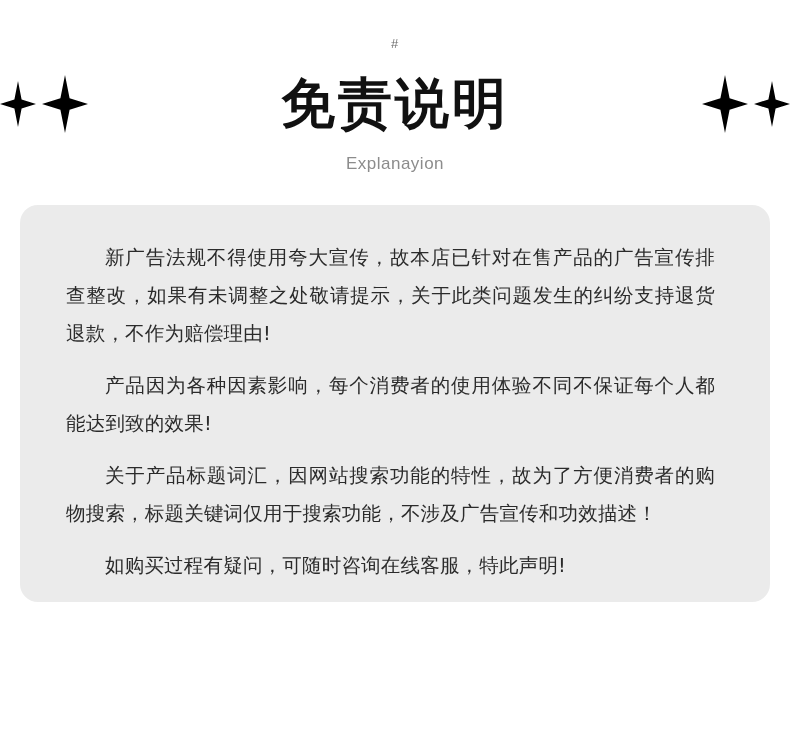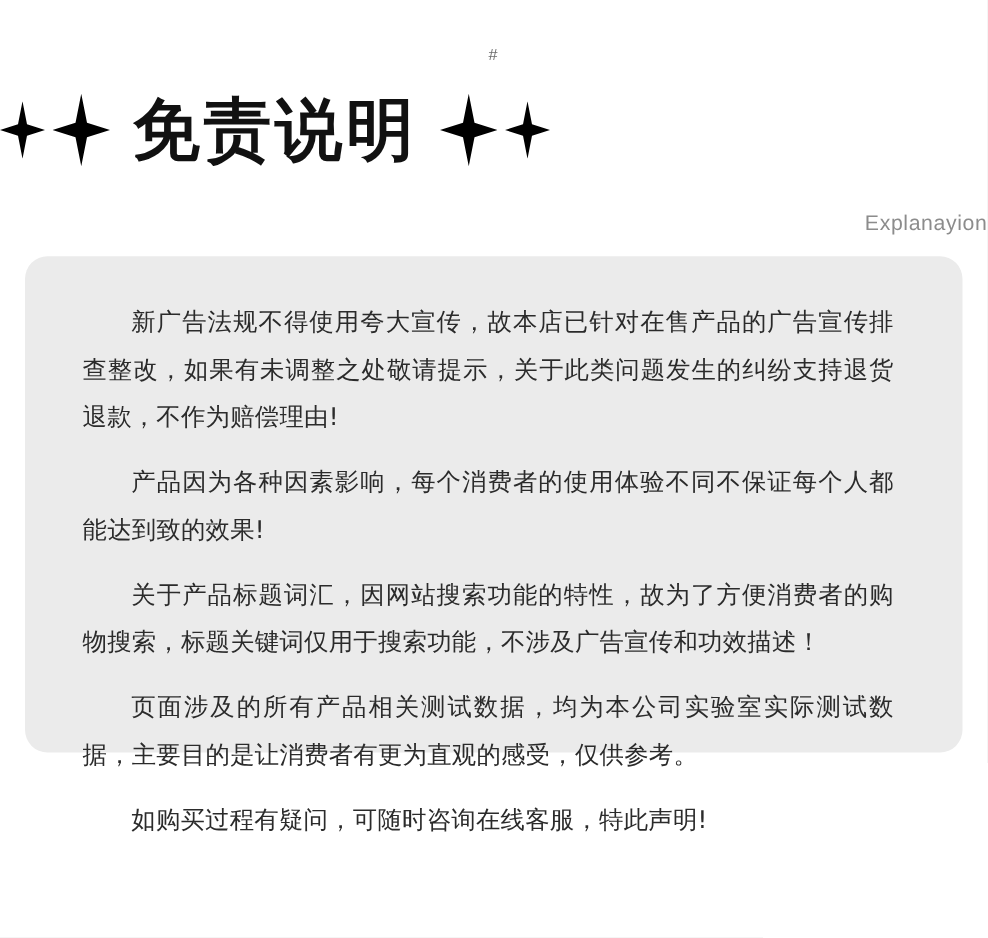--- a/index.html
+++ b/index.html
@@ -28,21 +28,21 @@
     color: #6d6d6d;
     letter-spacing: 1px;
     padding-top: 36px;
     line-height: 16px;
     font-family: "Liberation Sans", sans-serif;
   }
 
   .title-row {
     display: flex;
     align-items: center;
-    justify-content: flex-start;
+    justify-content: space-between;
     gap: 18px;
     margin-top: 16px;
     height: 72px;
   }
 
   .spark-group {
     display: flex;
     align-items: center;
     gap: 6px;
   }
@@ -60,25 +60,25 @@
     font-size: 54px;
     font-weight: bold;
     letter-spacing: 3px;
     color: #111111;
     line-height: 62px;
     white-space: nowrap;
     font-family: "DejaVu Sans", "Liberation Sans", sans-serif;
   }
 
   .subtitle {
-    text-align: right;
+    text-align: center;
     font-size: 17px;
     color: #8c8c8c;
     letter-spacing: 0.5px;
-    margin-top: 29px;
+    margin-top: 14px;
     font-family: "Liberation Sans", sans-serif;
   }
 
   
   .card {
     position: absolute;
     left: 20px;
     top: 205px;
     width: 750px;
     height: 397px;
@@ -118,17 +118,16 @@
       <span class="sparkle small"></span>
     </span>
   </div>
 
   <div class="subtitle">Explanayion</div>
 
   <div class="card">
     <p class="para">新广告法规不得使用夸大宣传，故本店已针对在售产品的广告宣传排查整改，如果有未调整之处敬请提示，关于此类问题发生的纠纷支持退货退款，不作为赔偿理由!</p>
     <p class="para">产品因为各种因素影响，每个消费者的使用体验不同不保证每个人都能达到致的效果!</p>
     <p class="para">关于产品标题词汇，因网站搜索功能的特性，故为了方便消费者的购物搜索，标题关键词仅用于搜索功能，不涉及广告宣传和功效描述！</p>
-    <p class="para">页面涉及的所有产品相关测试数据，均为本公司实验室实际测试数据，主要目的是让消费者有更为直观的感受，仅供参考。</p>
     <p class="para">如购买过程有疑问，可随时咨询在线客服，特此声明!</p>
   </div>
 
 </div>
 
 </body></html>

